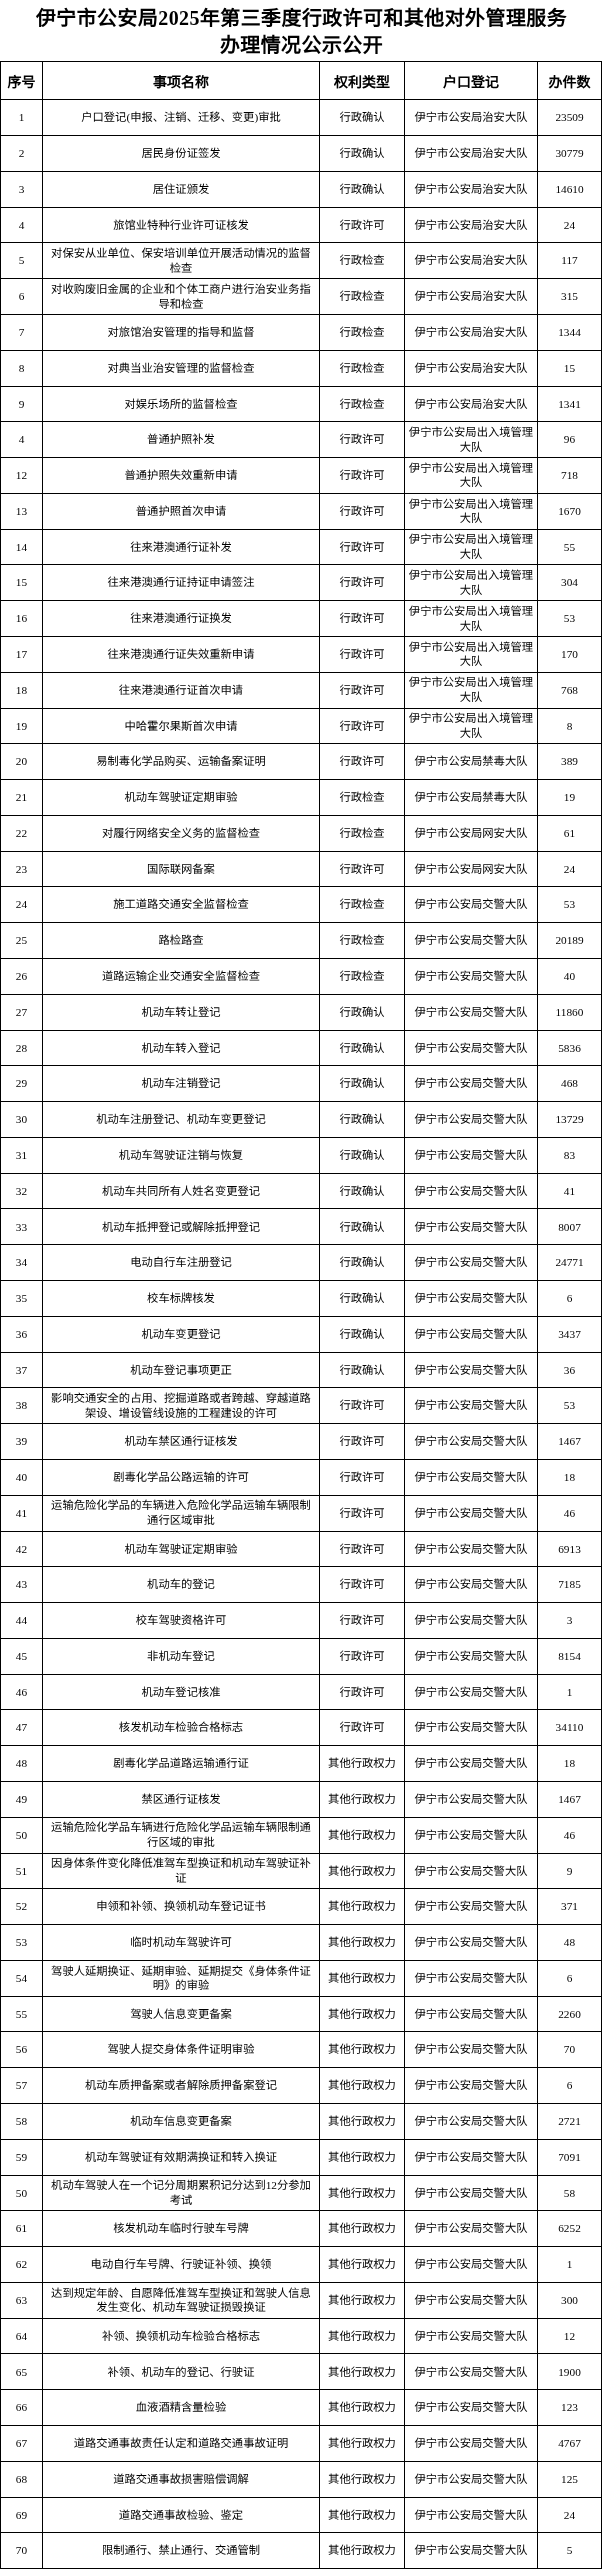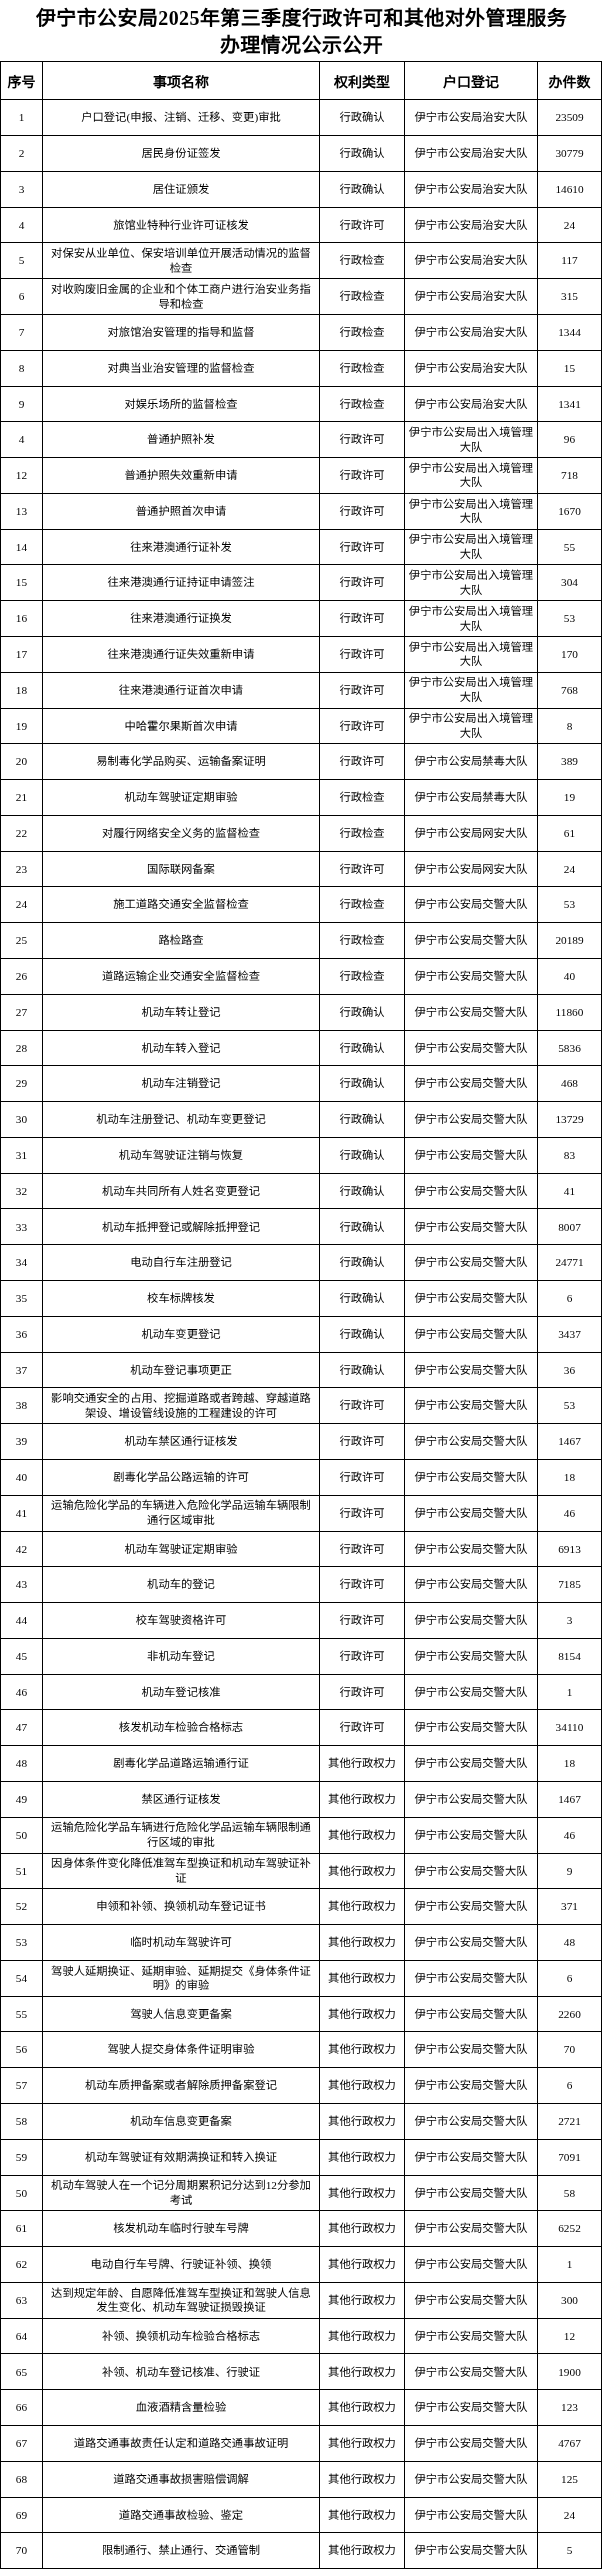--- a/index.html
+++ b/index.html
@@ -519,21 +519,21 @@
         </tr>
         <tr>
           <td class="num-cell">64</td>
           <td class="name-cell">补领、换领机动车检验合格标志</td>
           <td class="type-cell">其他行政权力</td>
           <td class="agency-cell">伊宁市公安局交警大队</td>
           <td class="count-cell">12</td>
         </tr>
         <tr>
           <td class="num-cell">65</td>
-          <td class="name-cell">补领、机动车登记核准、行驶证</td>
+          <td class="name-cell">补领、机动车的登记、行驶证</td>
           <td class="type-cell">其他行政权力</td>
           <td class="agency-cell">伊宁市公安局交警大队</td>
           <td class="count-cell">1900</td>
         </tr>
         <tr>
           <td class="num-cell">66</td>
           <td class="name-cell">血液酒精含量检验</td>
           <td class="type-cell">其他行政权力</td>
           <td class="agency-cell">伊宁市公安局交警大队</td>
           <td class="count-cell">123</td>

